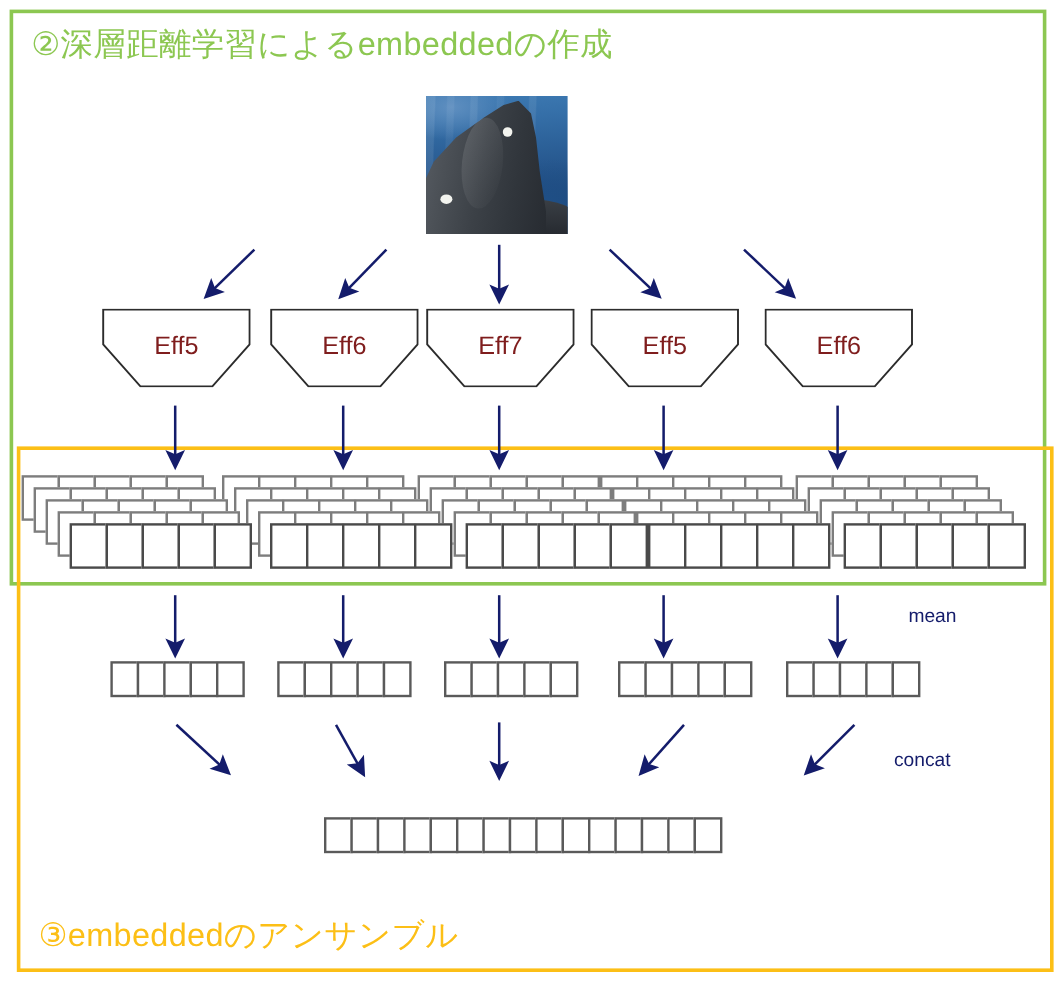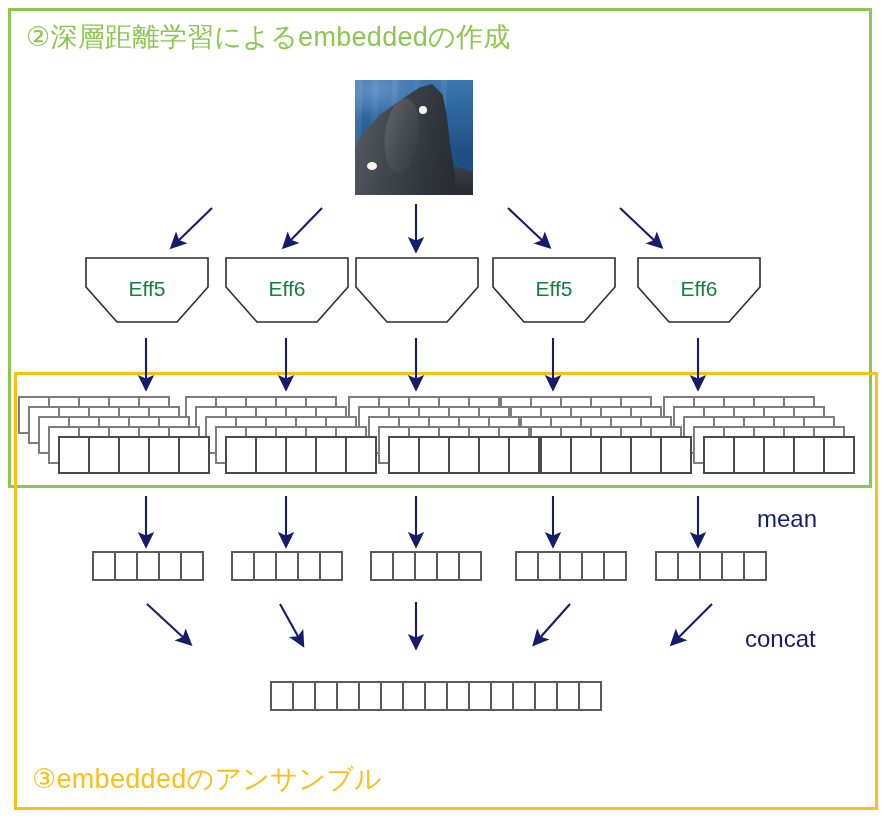--- a/index.html
+++ b/index.html
@@ -68,21 +68,21 @@
   }
 
   
   .model{
     position:absolute;width:124px;height:66px;
     box-sizing:border-box;
   }
   .model svg{position:absolute;left:0;top:0;width:124px;height:66px;display:block;}
   .model-label{
     position:absolute;left:0;right:0;top:20px;text-align:center;
-    font-size:21px;color:#15803d;
+    font-size:21px;color:#7f1d1d;
     font-family:"Liberation Sans","DejaVu Sans",sans-serif;
   }
 
   
   .stack{position:absolute;width:170px;height:78px;}
   .stack-layer{position:absolute;display:flex;}
   .stack-layer .cell{
     width:32px;height:38px;box-sizing:border-box;
     border:2px solid #6b6b6b;margin-left:-2px;background:#fff;
   }
@@ -105,21 +105,21 @@
     border:2px solid #5a5a5a;margin-left:-2px;background:#fff;
   }
   #concat-vector .cell:first-child{margin-left:0;}
 
   
   .arrow-layer{position:absolute;left:0;top:0;width:887px;height:819px;pointer-events:none;}
 
   
   .side-label{
     position:absolute;white-space:nowrap;
-    font-size:24px;color:#141C6B;
+    font-size:16px;color:#141C6B;
     font-family:"Liberation Sans","DejaVu Sans",sans-serif;
     text-align:right;
   }
   #label-mean{left:757px;top:505px;}
   #label-concat{left:745px;top:625px;}
 </style>
 </head>
 <body>
 
 <div id="stage">
@@ -194,20 +194,21 @@
     <svg viewBox="0 0 124 66" xmlns="http://www.w3.org/2000/svg">
       <polygon points="1,1 123,1 123,30 92,65 32,65 1,30" fill="#ffffff" stroke="#2c2c2c" stroke-width="1.6"></polygon>
     </svg>
     <div class="model-label">Eff6</div>
   </div>
 
   <div class="model" style="left:355px;top:257px;">
     <svg viewBox="0 0 124 66" xmlns="http://www.w3.org/2000/svg">
       <polygon points="1,1 123,1 123,30 92,65 32,65 1,30" fill="#ffffff" stroke="#2c2c2c" stroke-width="1.6"></polygon>
     </svg>
+    <div class="model-label">Eff7</div>
   </div>
 
   <div class="model" style="left:492px;top:257px;">
     <svg viewBox="0 0 124 66" xmlns="http://www.w3.org/2000/svg">
       <polygon points="1,1 123,1 123,30 92,65 32,65 1,30" fill="#ffffff" stroke="#2c2c2c" stroke-width="1.6"></polygon>
     </svg>
     <div class="model-label">Eff5</div>
   </div>
 
   <div class="model" style="left:637px;top:257px;">

